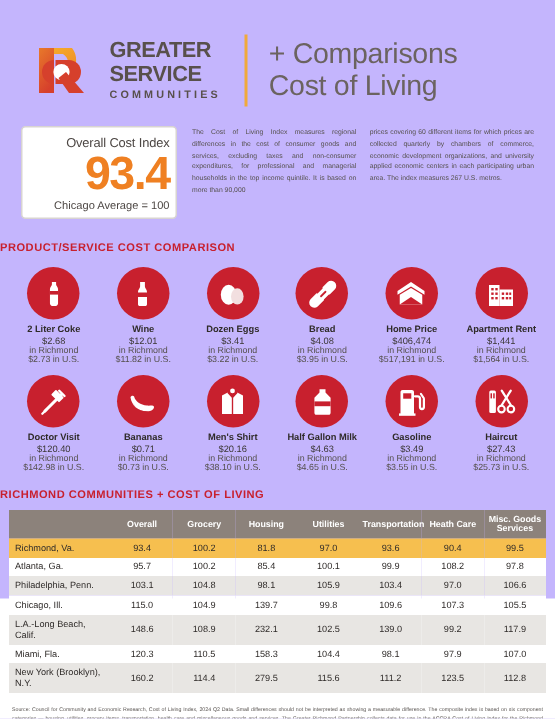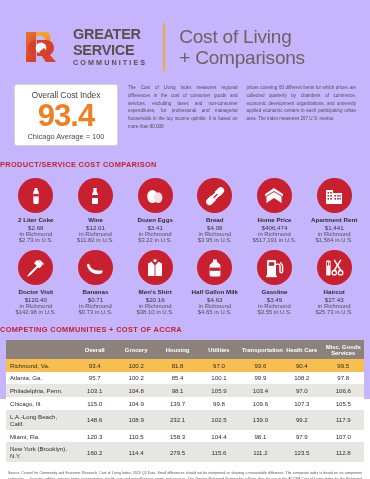--- a/index.html
+++ b/index.html
@@ -29,21 +29,21 @@
     width: 2px; height: 48px; background: #f0a93c; margin: 0 14px 0 16px;
     align-self: center;
   }
   .title-block { line-height: 1.12; color: #6b6360; }
   .title-block div { font-size: 19px; letter-spacing: -0.2px; }
 
   
   .index-row { display:flex; padding: 12px 14px 0 14px; align-items: flex-start; }
   .index-box {
     border: 1px solid #d8d4d1; border-radius: 3px;
-    width: 104px; flex: 0 0 104px; padding: 5px 4px 4px 4px; text-align:center;
+    width: 104px; flex: 0 0 104px; padding: 5px 4px 4px 4px; text-align:right;
     background:#fff;
   }
   .index-box .cap { font-size: 8.6px; color:#4c4643; letter-spacing:-0.1px; }
   .index-box .big {
     font-size: 31px; font-weight: bold; color:#ef8022; line-height: 0.98;
     letter-spacing: -1px; margin: 1px 0 0 0;
   }
   .index-box .sub { font-size: 7.4px; color:#4c4643; margin-top: 1px; }
 
   .para-wrap { display:flex; gap: 9px; margin-left: 10px; flex: 1; }
@@ -123,22 +123,22 @@
         <path d="M22 22 L34 36 H24 L17 26 Z" fill="#d6402c"></path>
       </svg>
     </div>
     <div class="logo-type">
       <span class="l1">GREATER</span>
       <span class="l2">SERVICE</span>
       <span class="l3">COMMUNITIES</span>
     </div>
     <div class="divider-v"></div>
     <div class="title-block">
+      <div>+ Comparisons</div>
       <div>Cost of Living</div>
-      <div>+ Comparisons</div>
     </div>
   </div>
 
   <div class="index-row">
     <div class="index-box">
       <div class="cap">Overall Cost Index</div>
       <div class="big">93.4</div>
       <div class="sub">Chicago Average = 100</div>
     </div>
     <div class="para-wrap">
@@ -339,21 +339,21 @@
           </svg>
         </div>
       <div class="nm">Haircut</div>
       <div class="pr">$27.43</div>
       <div class="in">in Richmond</div>
       <div class="us">$25.73 in U.S.</div>
     </div>
 
   </div>
 
-  <div class="sec-head s2">COMPETING COMMUNITIES + COST OF ACCRA</div>
+  <div class="sec-head s2">RICHMOND COMMUNITIES + COST OF LIVING</div>
 
   <div class="tbl-wrap">
     <table>
       <thead>
         <tr>
           <th class="name-col"></th>
           <th>Overall</th>
           <th>Grocery</th>
           <th>Housing</th>
           <th>Utilities</th>

